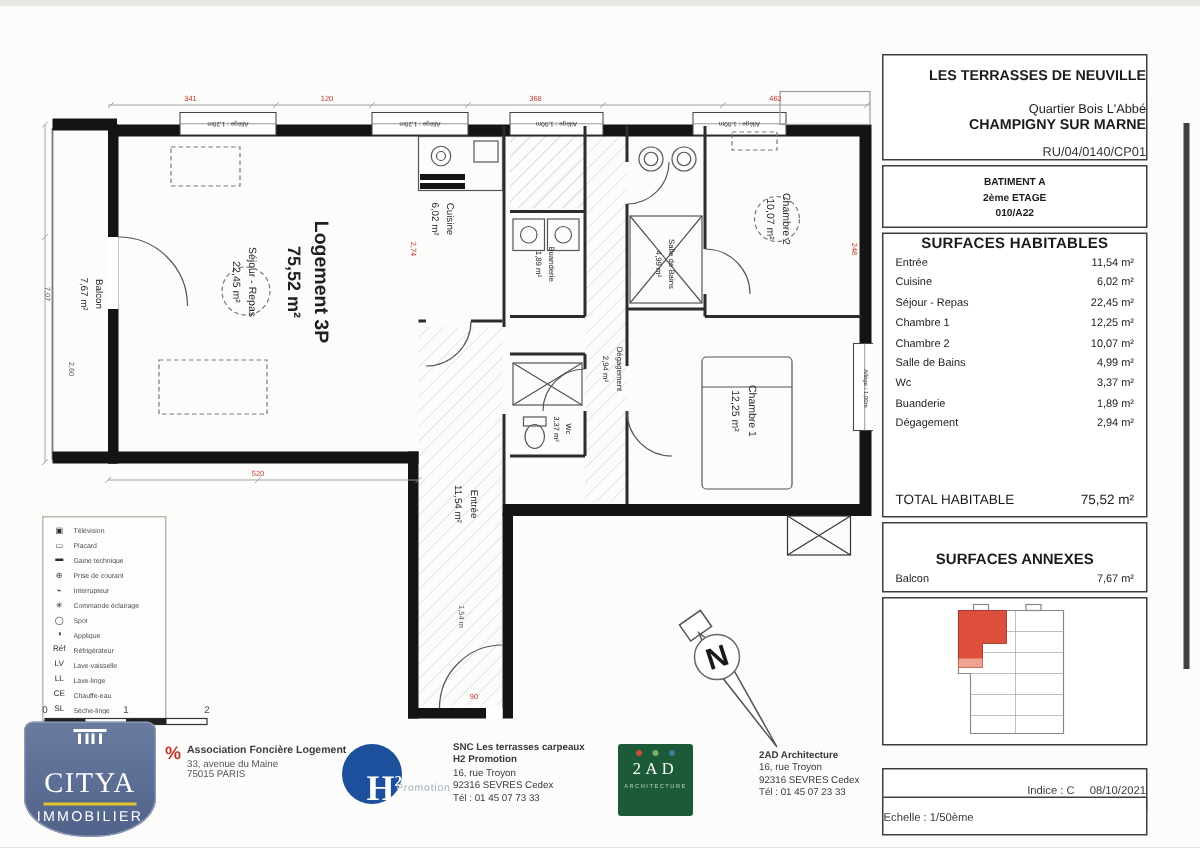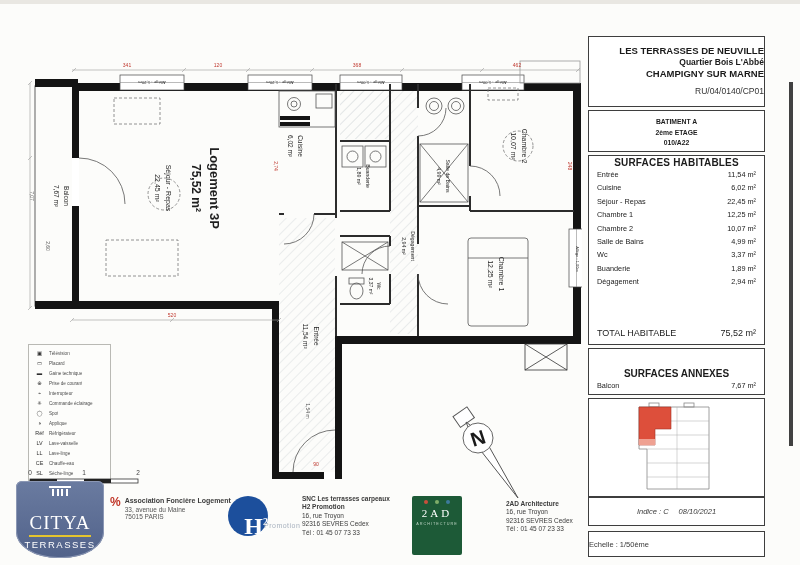--- a/index.html
+++ b/index.html
@@ -7,34 +7,34 @@
   .sheet{position:relative;width:800px;height:565px;background:#fcfcfa;overflow:hidden;}
 
   
   .scan-right{position:absolute;left:789px;top:82px;width:4px;height:364px;background:#1f1f1f;opacity:.85;}
   .scan-top{position:absolute;left:0;top:0;width:100%;height:4px;background:#e9e7e2;}
 
   
   .tb{position:absolute;left:588px;width:177px;border:1px solid #3e3e3e;background:#fff;box-sizing:border-box;color:#1b1b1b;}
   .tb-project{top:36px;height:71px;text-align:right;padding-top:8px;}
   .tb-project .l1{font-weight:bold;font-size:9.5px;}
-  .tb-project .l2{font-weight:bold;font-size:8.5px;margin-top:1px;}
+  .tb-project .l2{font-weight:normal;font-size:8.5px;margin-top:11px;}
   .tb-project .l3{font-weight:bold;font-size:9.5px;margin-top:1px;}
   .tb-project .ref{font-size:8.5px;margin-top:7px;color:#333;}
   .tb-loc{top:110px;height:42px;text-align:center;padding-top:6px;}
   .tb-loc div{font-weight:bold;font-size:6.8px;line-height:1.55;}
   .tb-surf{top:155px;height:190px;padding:1px 8px;}
   .tb-surf .title{text-align:center;font-weight:bold;font-size:10px;letter-spacing:.2px;}
   .srow{display:flex;justify-content:space-between;font-size:7.3px;line-height:13.4px;color:#222;}
   .srow .v{white-space:nowrap;}
   .total{position:absolute;bottom:6px;left:8px;right:8px;display:flex;justify-content:space-between;font-weight:normal;font-size:9px;}
   .tb-annex{top:348px;height:47px;padding:19px 8px;}
   .tb-annex .title{text-align:center;font-weight:bold;font-size:10px;}
   .tb-key{top:398px;height:99px;}
-  .tb-indice{top:497px;height:29px;font-size:7.5px;color:#3a3a3a;display:flex;align-items:center;justify-content:center;gap:10px;font-style:italic;}
+  .tb-indice{top:512px;height:29px;font-size:7.5px;color:#3a3a3a;display:flex;align-items:center;justify-content:flex-end;gap:10px;}
   .tb-echelle{top:531px;height:26px;font-size:7.5px;color:#3a3a3a;display:flex;align-items:center;}
 
   
   .legend{position:absolute;left:28px;top:344px;width:83px;height:137px;border:1px solid #b9b9b4;background:#fdfdfb;padding:3px 2px 0 4px;box-sizing:border-box;}
   .lg-row{display:flex;align-items:center;gap:3px;height:10px;}
   .lg-ic{width:13px;text-align:center;font-size:5.4px;color:#2e2e2e;flex:none;}
   .lg-tx{font-size:4.6px;color:#4c4c4c;white-space:nowrap;overflow:hidden;}
 
   
   .scalebar{position:absolute;left:26px;top:468px;}
@@ -48,21 +48,21 @@
   .afl .mark{color:#c03527;font-weight:bold;font-size:12px;line-height:10px;}
   .afl .t1{font-weight:bold;font-size:7px;color:#3c3c3c;}
   .afl .t2{font-size:6.5px;color:#555;margin-top:2px;}
   .h2logo{position:absolute;left:228px;top:494px;width:70px;height:50px;}
   .h2circle{position:absolute;left:0;top:2px;width:40px;height:40px;border-radius:50%;background:#1c4f9c;color:#fff;text-align:right;font-family:"Liberation Serif",serif;font-size:24px;line-height:52px;font-weight:bold;}
   .h2circle sup{font-size:10px;}
   .h2cap{position:absolute;left:36px;top:28px;font-size:7px;color:#a7b1be;letter-spacing:.5px;}
   .addr{position:absolute;font-size:6.5px;color:#3a3a3a;line-height:1.3;}
   .addr .b{font-weight:bold;}
   .h2text{left:302px;top:495px;}
-  .aadlogo{position:absolute;left:412px;top:496px;width:50px;height:59px;background:#1d5a37;border-radius:2px;text-align:center;color:#fff;}
+  .aadlogo{position:absolute;left:412px;top:496px;width:50px;height:48px;background:#1d5a37;border-radius:2px;text-align:center;color:#fff;}
   .aadlogo .dots{display:flex;justify-content:space-around;padding:4px 8px 0;}
   .aadlogo .dots i{width:4px;height:4px;border-radius:50%;}
   .aadlogo .nm{font-size:11px;letter-spacing:3px;font-family:"Liberation Serif",serif;margin-top:3px;}
   .aadlogo .cp{font-size:3.8px;letter-spacing:1px;color:#bcd3c3;margin-top:3px;}
   .aadtext{left:506px;top:500px;}
 
   svg text{font-family:"Liberation Sans",sans-serif;}
   .north{position:absolute;left:448px;top:406px;}
 </style>
 </head>
@@ -466,21 +466,21 @@
 
   <div class="citya">
     <div class="emblem">
         <i></i>
         <i></i>
         <i></i>
         <i></i>
       </div>
     <div class="name">CITYA</div>
     <div class="bar"></div>
-    <div class="sub">TERRASSES</div>
+    <div class="sub">IMMOBILIER</div>
   </div>
 
   <div class="afl">
     <div class="mark">%</div>
     <div>
       <div class="t1">Association Foncière Logement</div>
       <div class="t2">
         <div>33, avenue du Maine</div>
         <div>75015 PARIS</div>
       </div>

